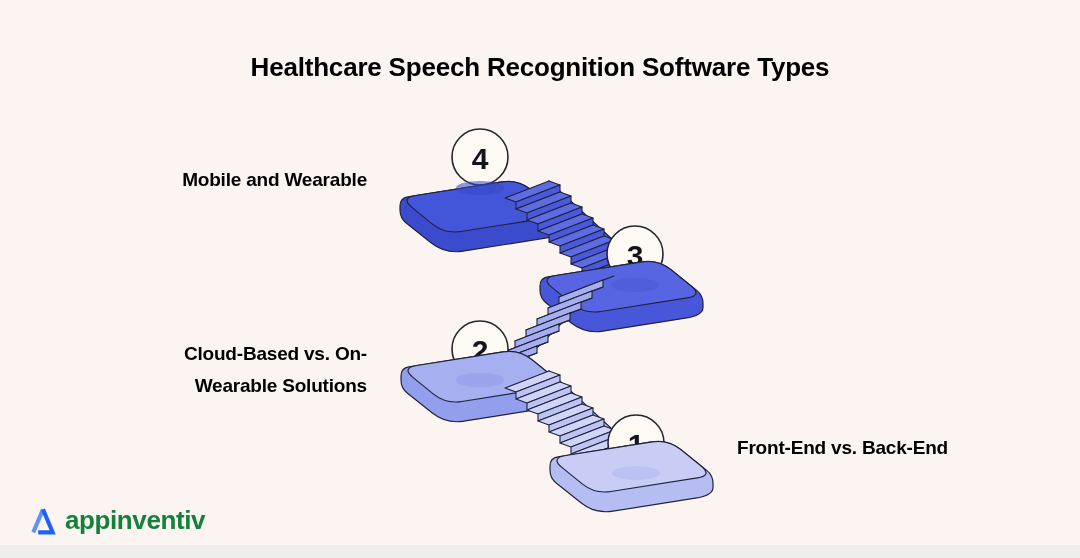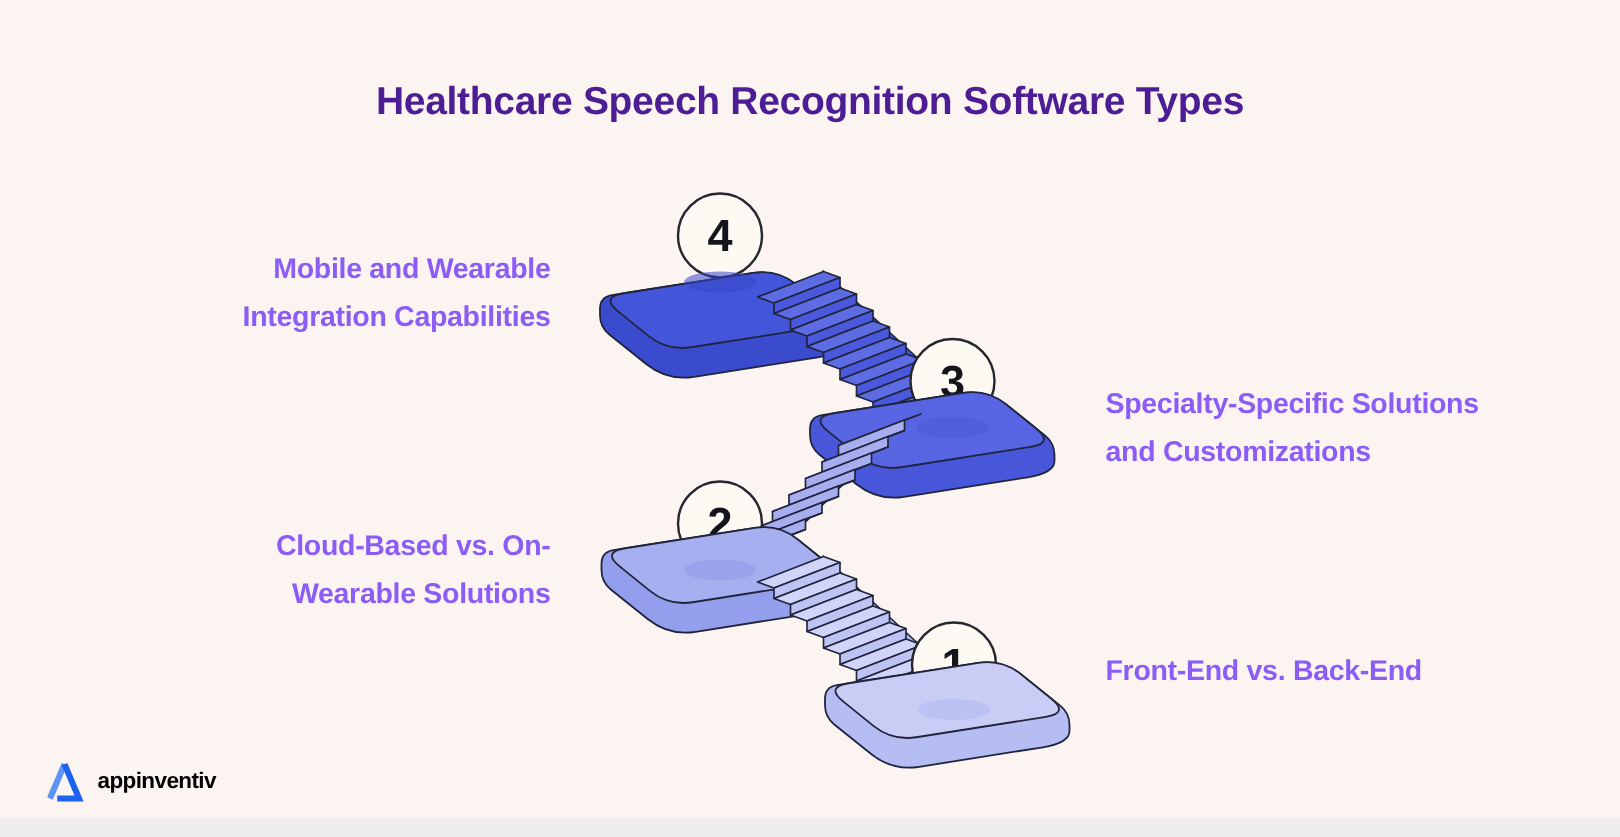--- a/index.html
+++ b/index.html
@@ -5,46 +5,46 @@
   html,body{margin:0;padding:0;}
   .canvas{
     position:relative; width:1080px; height:558px; overflow:hidden;
     background:#fbf4f1;
     font-family:"Liberation Sans", sans-serif;
     color:#15151a;
   }
   .title{
     position:absolute; top:52px; left:0; width:100%;
     text-align:center; font-size:26px; font-weight:700;
-    letter-spacing:-0.2px; color:#4c1d95;
+    letter-spacing:-0.2px; color:#000000;
   }
   .stage{position:absolute; left:0; top:0;}
   
   .p4 .side{fill:#3a4bce}.p4 .top{fill:#4355d8}
   .p3 .side{fill:#4856da}.p3 .top{fill:#5765e2}
   .p2 .side{fill:#939eec}.p2 .top{fill:#a6aff0}
   .p1 .side{fill:#b6bdf3}.p1 .top{fill:#c9cdf6}
   
   #f43 .tread{fill:#5e6ce4}#f43 .riser{fill:#4a59dc}#f43 .stringer{fill:#4254d8}
   #f32 .tread{fill:#bcc2f4}#f32 .riser{fill:#a6aeef}#f32 .stringer{fill:#9ca6ee}
   #f21 .tread{fill:#d0d4f8}#f21 .riser{fill:#bdc4f4}#f21 .stringer{fill:#b3bbf2}
   .num circle{fill:#fdf9f3; stroke:#26262e; stroke-width:1.6;}
   .num text{font:700 30px "Liberation Sans",sans-serif; fill:#14141b;
     text-anchor:middle; dominant-baseline:central;}
   .shadow{opacity:.55;}
   .label{
     position:absolute; font-size:19px; font-weight:700; line-height:32px;
-    letter-spacing:-0.2px; color:#8b5cf6; white-space:nowrap;
+    letter-spacing:-0.2px; color:#000000; white-space:nowrap;
   }
   .label.right{text-align:right;}
   .brand{
     position:absolute; left:28px; top:504px; height:32px;
     display:flex; align-items:center; gap:7px;
   }
-  .brand-name{font-size:15px; font-weight:700; letter-spacing:-0.4px; color:#000000;}
+  .brand-name{font-size:26px; font-weight:700; letter-spacing:-0.4px; color:#15803d;}
   .bottom-strip{
     position:absolute; left:0; bottom:0; width:100%; height:13px;
     background:#f0eded;
   }
 </style>
 </head>
 <body>
 
 <div class="canvas">
 
@@ -160,27 +160,22 @@
 
     <g class="pf p1" transform="translate(550,458)">
       <use href="#pfSlab" class="side"></use>
         <use href="#pfTop" class="top"></use>
     </g>
     <ellipse class="shadow" cx="636" cy="473" rx="24" ry="7" fill="#b1b8f0"></ellipse>
   </svg>
 
   <div class="label right" style="right:713px; top:164px;">
     <div>Mobile and Wearable</div>
-    <div>Integration Capabilities</div>
   </div>
-  <div class="label" style="left:737px; top:254px;">
-    <div>Specialty-Specific Solutions</div>
-    <div>and Customizations</div>
-  </div>
-  <div class="label right" style="right:713px; top:349px;">
+  <div class="label right" style="right:713px; top:338px;">
     <div>Cloud-Based vs. On-</div>
     <div>Wearable Solutions</div>
   </div>
   <div class="label" style="left:737px; top:432px;">
     <div>Front-End vs. Back-End</div>
   </div>
 
   <div class="brand">
     <svg width="30" height="30" viewBox="0 0 34 34">
       <path d="M6 31 L17 5" fill="none" stroke="#5b93f7" stroke-width="4.6"></path>

